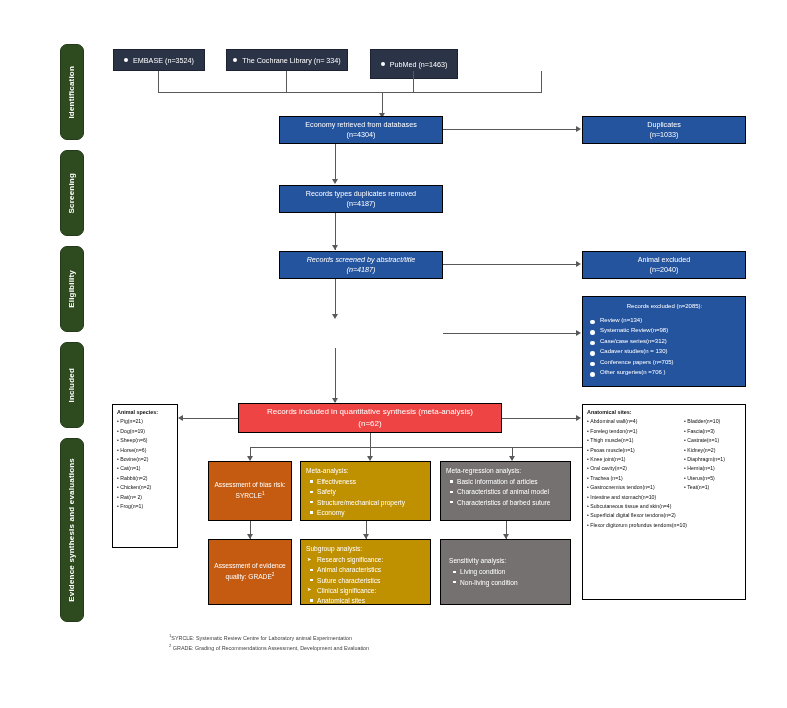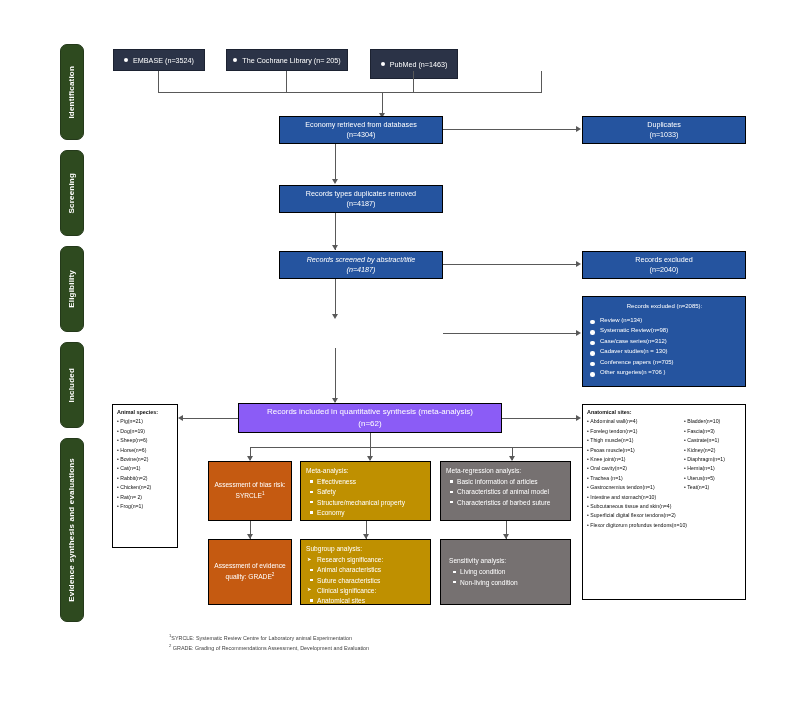--- a/index.html
+++ b/index.html
@@ -50,21 +50,21 @@
   .blue.list li{
     position:relative;padding-left:10px;margin:0 0 1.5px 0;line-height:1.5;
   }
   .blue.list li:before{
     content:"";position:absolute;left:0;top:4px;
     width:4.5px;height:4.5px;border-radius:50%;background:#ffffff;
   }
 
   
   .red{
-    background:#8b5cf6;border:1.5px solid #000000;color:#ffffff;
+    background:#ef4444;border:1.5px solid #000000;color:#ffffff;
     display:flex;align-items:center;justify-content:center;
     text-align:center;font-size:8px;line-height:1.5;
   }
 
   
   .white{
     background:#ffffff;border:1.5px solid #000000;color:#111;
     font-size:5.2px;line-height:1;padding:5px 4px;
   }
   .white .hd{font-weight:bold;display:block;margin-bottom:4px;font-size:5.4px;}
@@ -141,21 +141,21 @@
   <div class="abs stage" style="left:60px;top:438px;width:24px;height:184px;font-size:8px;">
     <span>Evidence synthesis and evaluations</span>
   </div>
 
   <div class="abs src" style="left:113px;top:49px;width:92px;height:22px;">
     <span class="bullet"></span>
     <span>EMBASE (n=3524)</span>
   </div>
   <div class="abs src" style="left:226px;top:49px;width:122px;height:22px;">
     <span class="bullet"></span>
-    <span>The Cochrane Library (n= 205)</span>
+    <span>The Cochrane Library (n= 334)</span>
   </div>
   <div class="abs src" style="left:370px;top:49px;width:88px;height:30px;">
     <span class="bullet"></span>
     <span>PubMed (n=1463)</span>
   </div>
 
   <div class="ln lv abs" style="left:158px;top:71px;height:22px;"></div>
   <div class="ln lv abs" style="left:286px;top:71px;height:22px;"></div>
   <div class="ln lv abs" style="left:413px;top:71px;height:22px;"></div>
   <div class="ln lv abs" style="left:541px;top:71px;height:22px;"></div>
@@ -196,21 +196,21 @@
 
   <div class="abs blue" style="left:279px;top:251px;width:164px;height:28px;font-style:italic;">
     <div>
       <span>Records screened by abstract/title</span><br>
       <span>(n=4187)</span>
     </div>
   </div>
 
   <div class="abs blue" style="left:582px;top:251px;width:164px;height:28px;">
     <div>
-      <span>Records excluded</span><br>
+      <span>Animal excluded</span><br>
       <span>(n=2040)</span>
     </div>
   </div>
   <div class="ln lh abs" style="left:443px;top:264px;width:133px;"></div>
   <div class="arw right abs" style="left:576px;top:261px;"></div>
 
   <div class="ln lv abs" style="left:335px;top:279px;height:38px;"></div>
   <div class="arw down abs" style="left:332px;top:314px;"></div>
 
 

